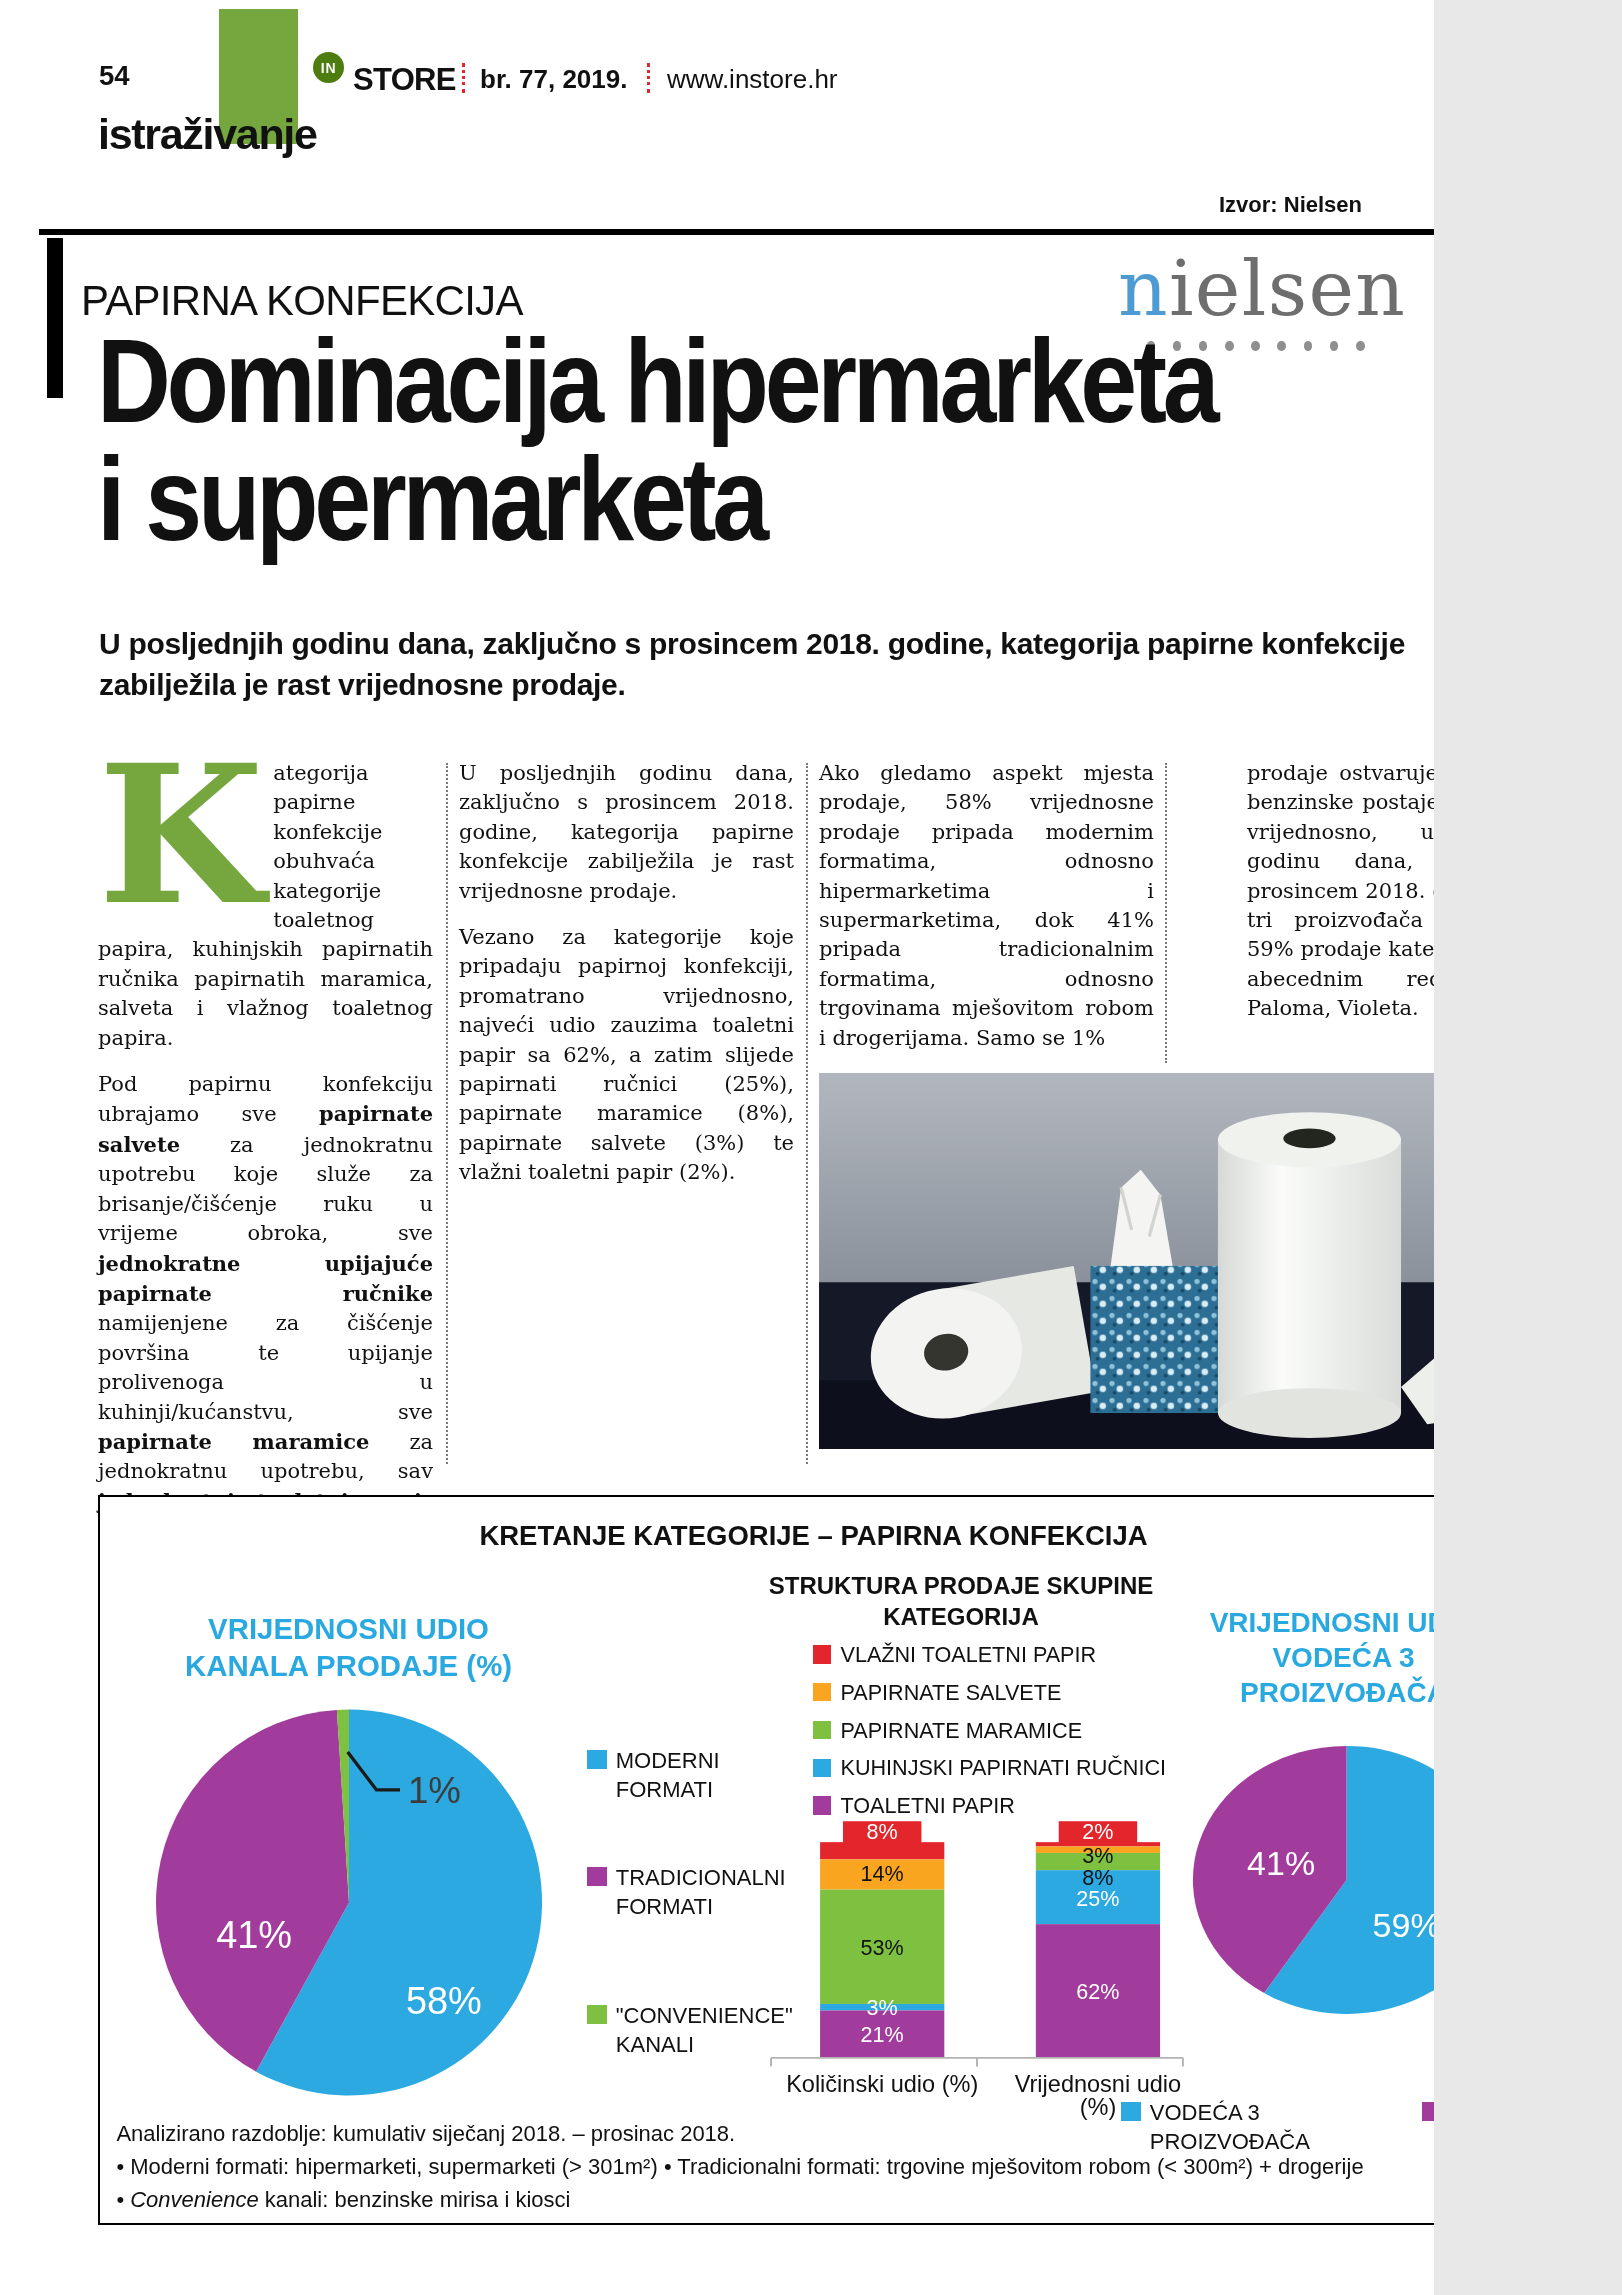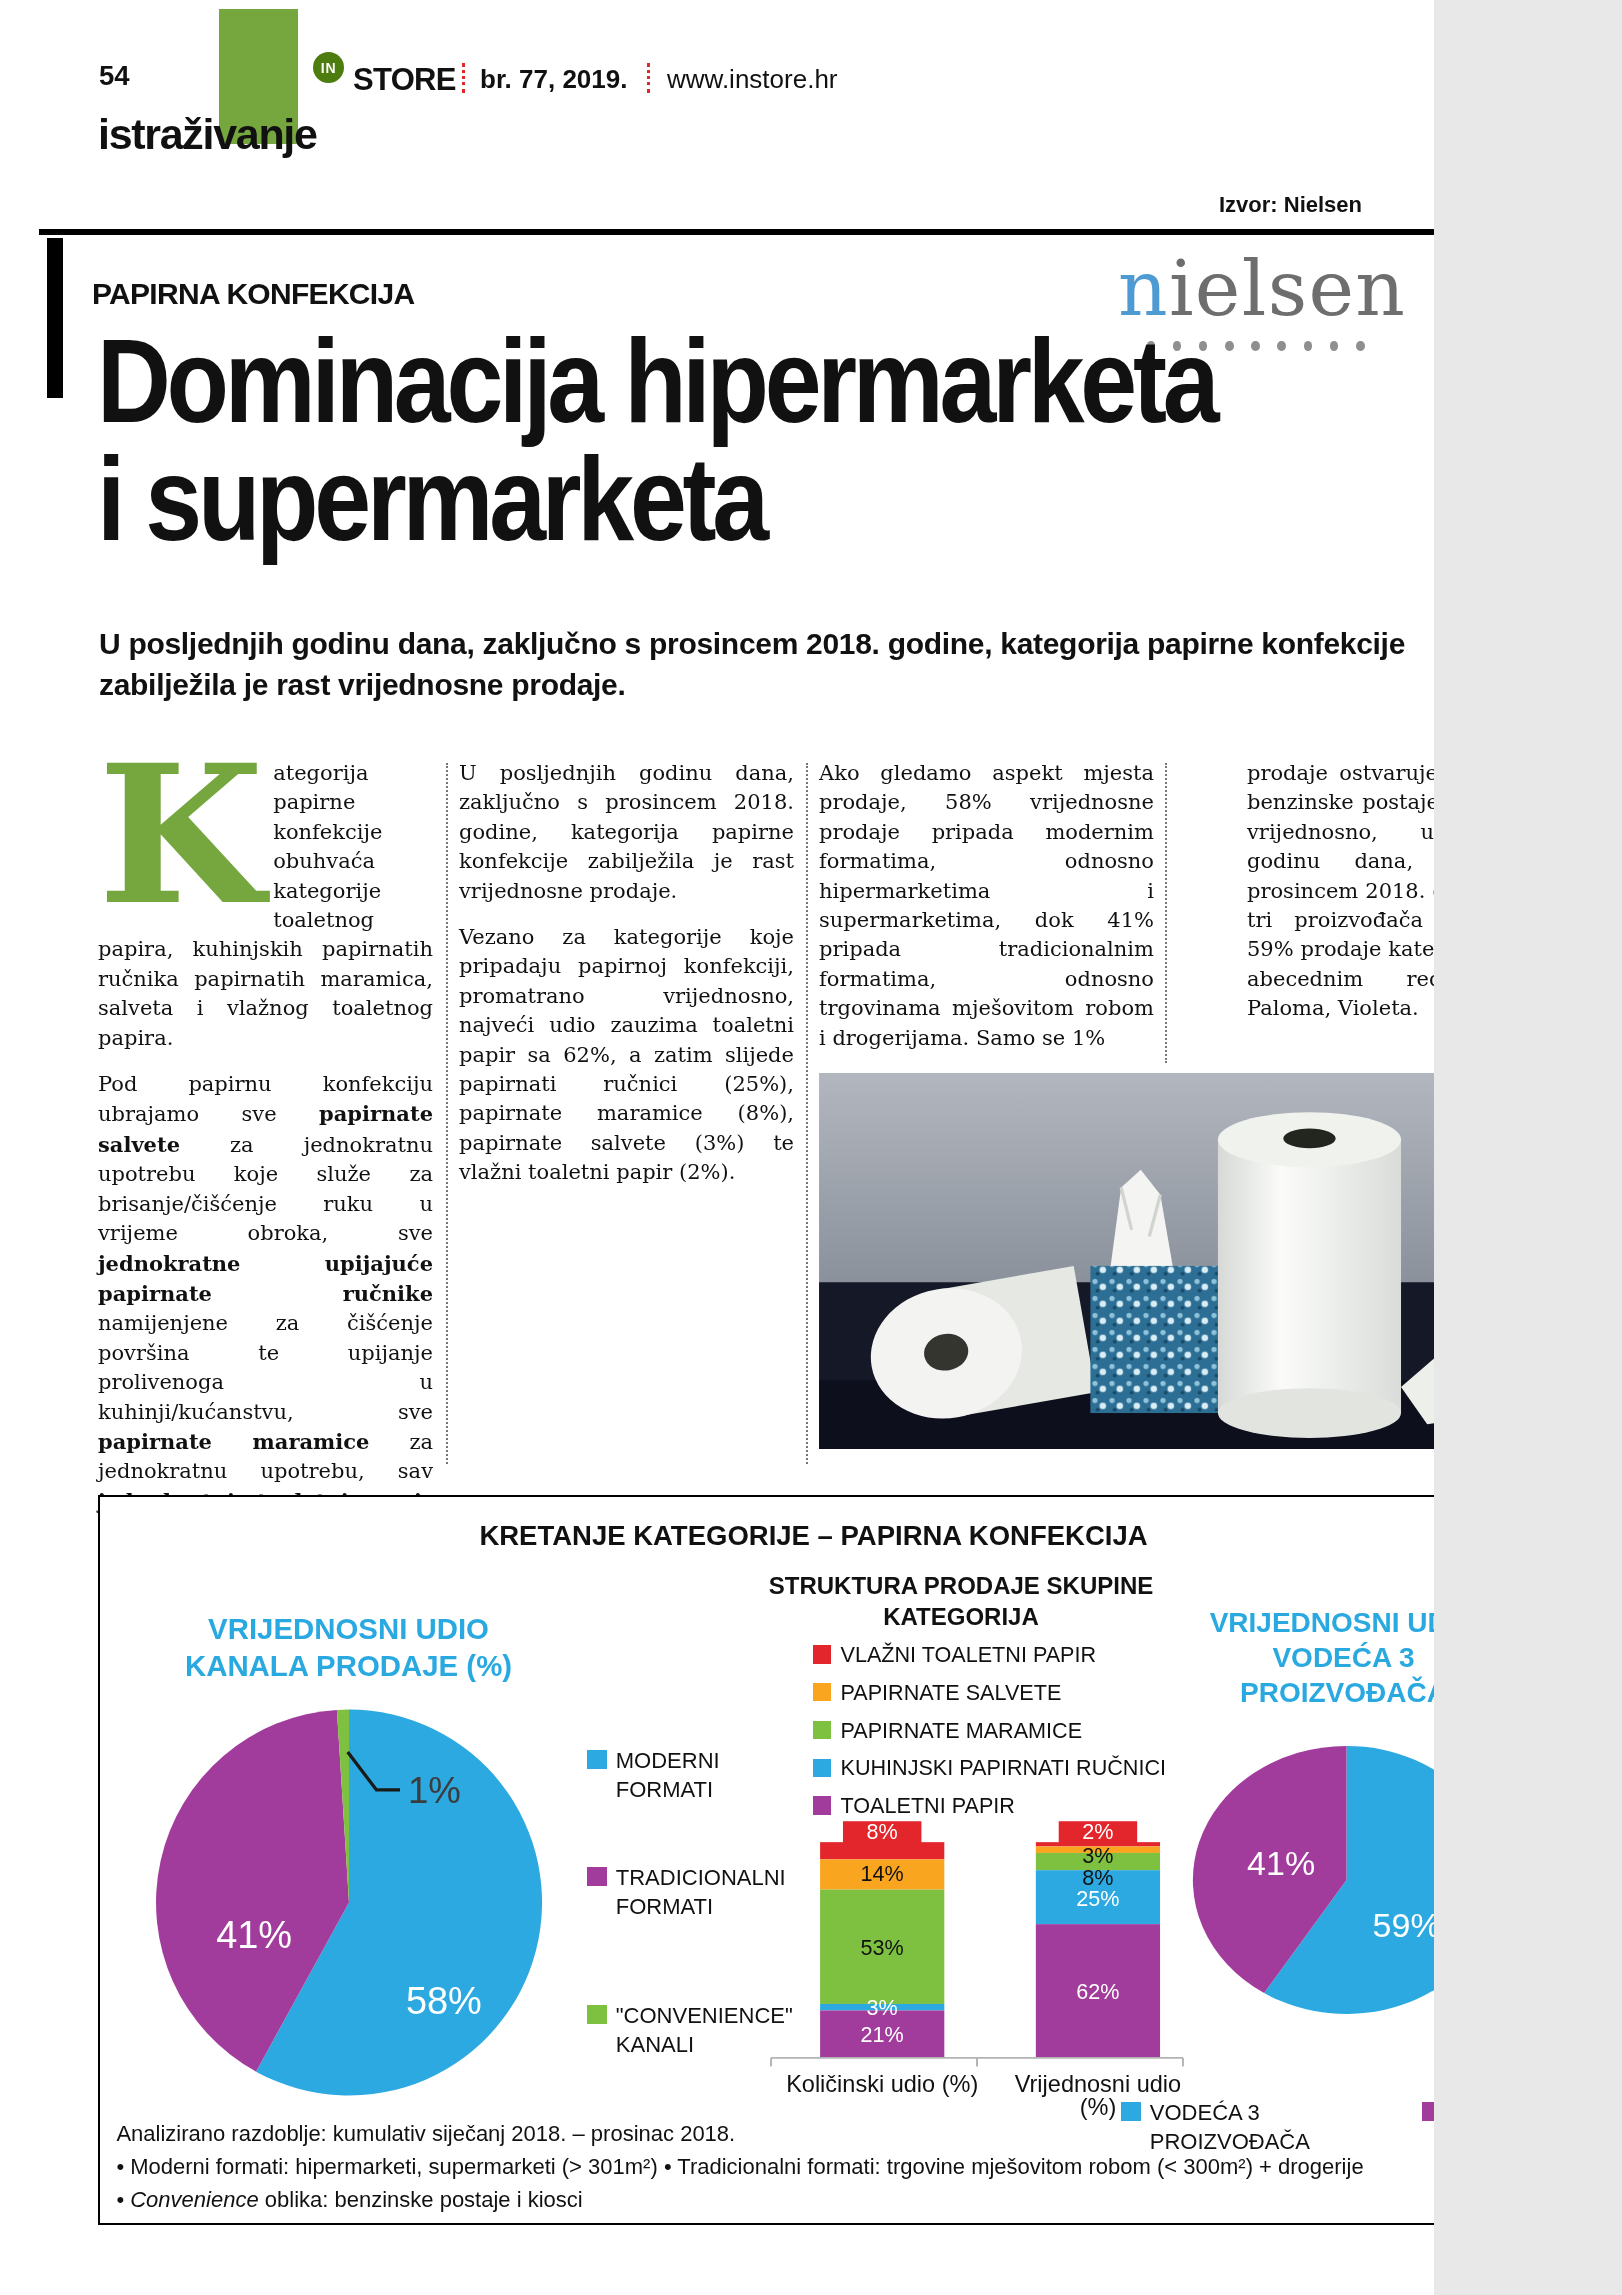--- a/index.html
+++ b/index.html
@@ -16,21 +16,21 @@
              display:flex;align-items:center;justify-content:center;color:#fff;
              font-size:14px;font-weight:900;letter-spacing:0.7px;}
   .store{left:353px;top:62px;font-size:31px;font-weight:900;letter-spacing:-0.7px;}
   .hsep{width:0;height:30px;border-left:3.3px dotted #E2262B;top:63px;}
   .issue{left:480px;top:64px;font-size:26px;font-weight:700;}
   .website{left:667px;top:64px;font-size:26px;font-weight:400;}
   .section-name{left:98px;top:110px;font-size:43px;font-weight:900;letter-spacing:-1.3px;}
   .source{right:72px;top:192px;font-size:22px;font-weight:700;}
   .rule{left:39px;top:229px;width:1544px;height:5.9px;background:#000;}
   .rubric-bar{left:47px;top:238px;width:15.7px;height:160px;background:#000;}
-  .rubric{left:92px;top:277px;font-size:30px;font-weight:700;letter-spacing:-0.7px;}
+  .rubric{left:81px;top:277px;font-size:42px;font-weight:400;letter-spacing:-0.7px;}
 
   .nielsen{right:41px;top:250px;width:275px;text-align:center;}
   .nielsen-word{font-family:"DejaVu Serif",serif;font-size:77px;line-height:77px;color:#6e6e6e;letter-spacing:1.3px;}
   .nielsen-word .n1{color:#4E9BD4;}
   .nielsen-dots{display:flex;justify-content:center;gap:17.7px;margin-top:14.4px;}
   .nielsen-dots .dot{width:8.5px;height:9.8px;border-radius:50%;background:#8f8f8f;display:inline-block;}
 
   
   .headline{left:97px;font-size:110px;font-weight:900;letter-spacing:-4.6px;line-height:110px;
             transform:scale(0.93,1.08);transform-origin:0 0;white-space:nowrap;}
@@ -287,18 +287,18 @@
       </div>
       <div class="legend-item">
         <span class="sq" style="background:#A23C9C;"></span>
         <span>OSTALI</span>
       </div>
     </div>
 
     <div class="abs footnotes">
       <div>Analizirano razdoblje: kumulativ siječanj 2018. – prosinac 2018.</div>
       <div>• Moderni formati: hipermarketi, supermarketi (&gt; 301m²) • Tradicionalni formati: trgovine mješovitom robom (&lt; 300m²) + drogerije</div>
-      <div><span>• </span><span class="i">Convenience</span><span> oblika: benzinske postaje i kiosci</span></div>
+      <div><span>• </span><span class="i">Convenience</span><span> kanali: benzinske mirisa i kiosci</span></div>
     </div>
   </div>
 
 </div>
 
 
 </body></html>

